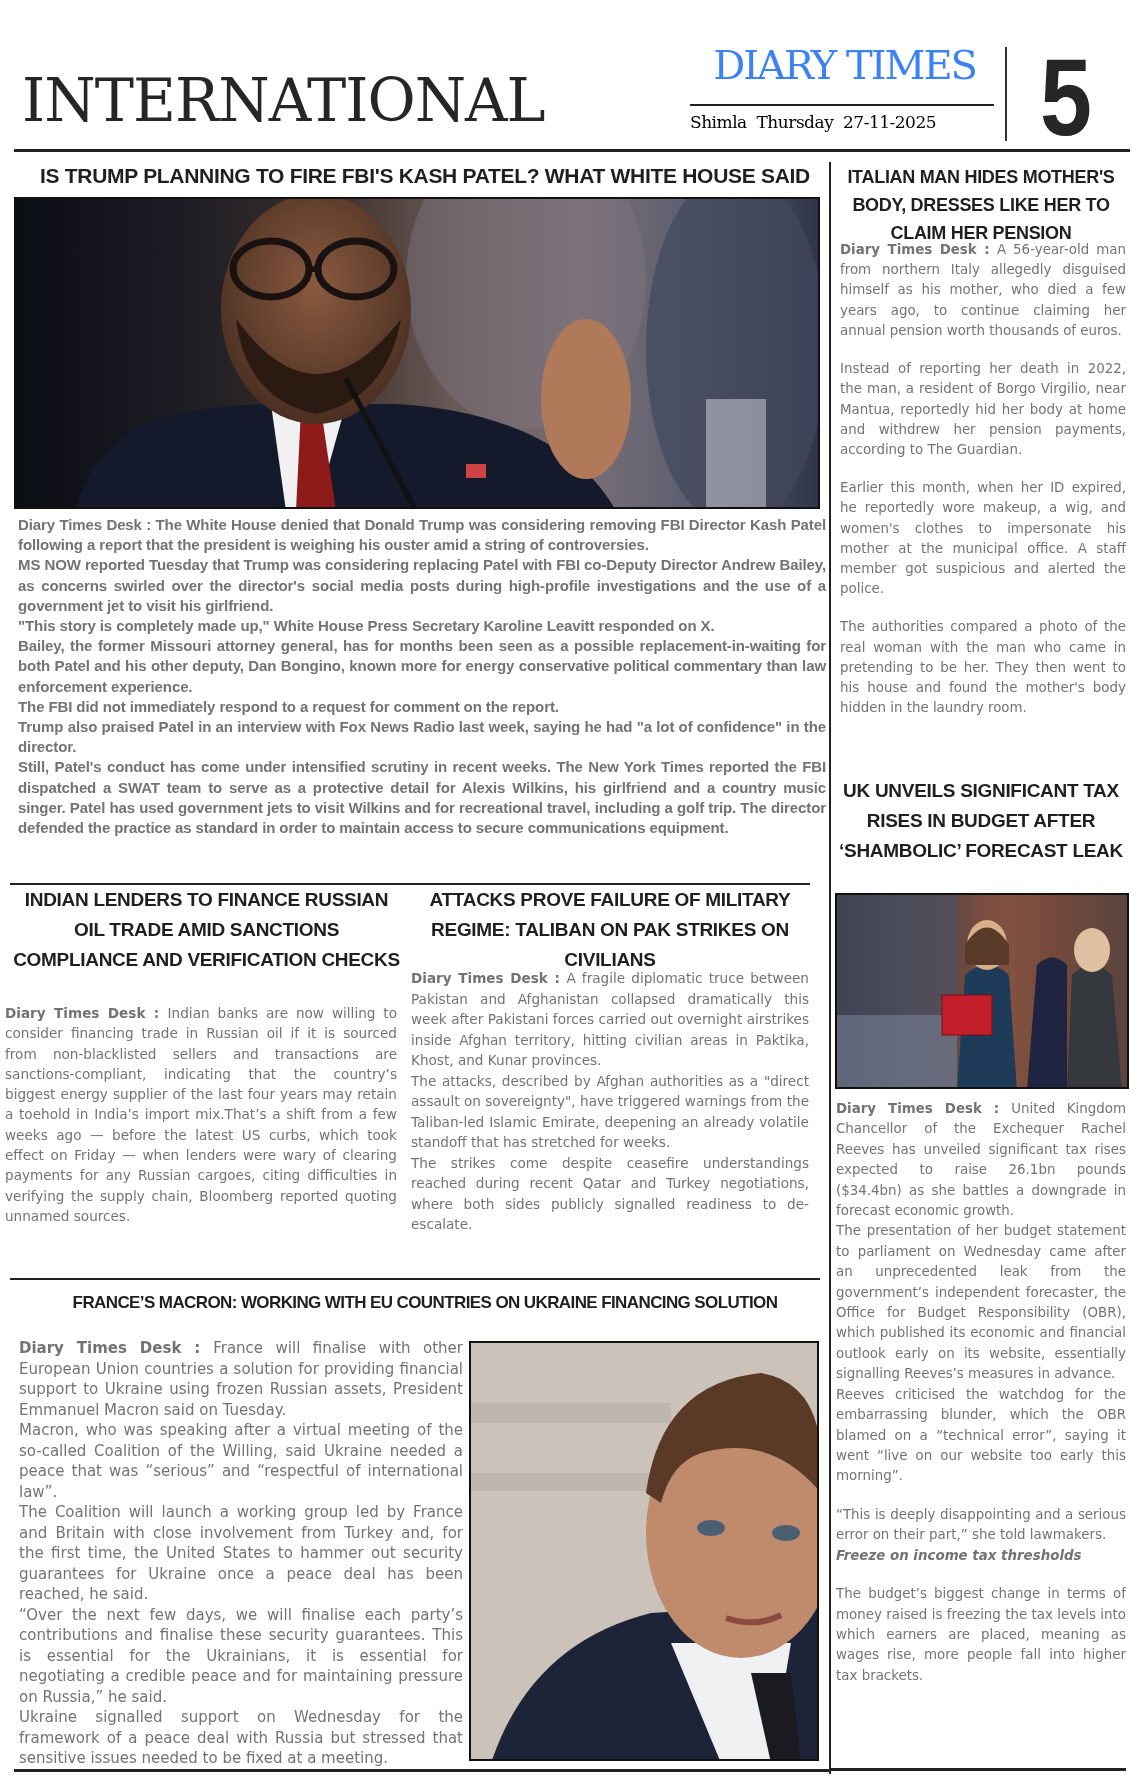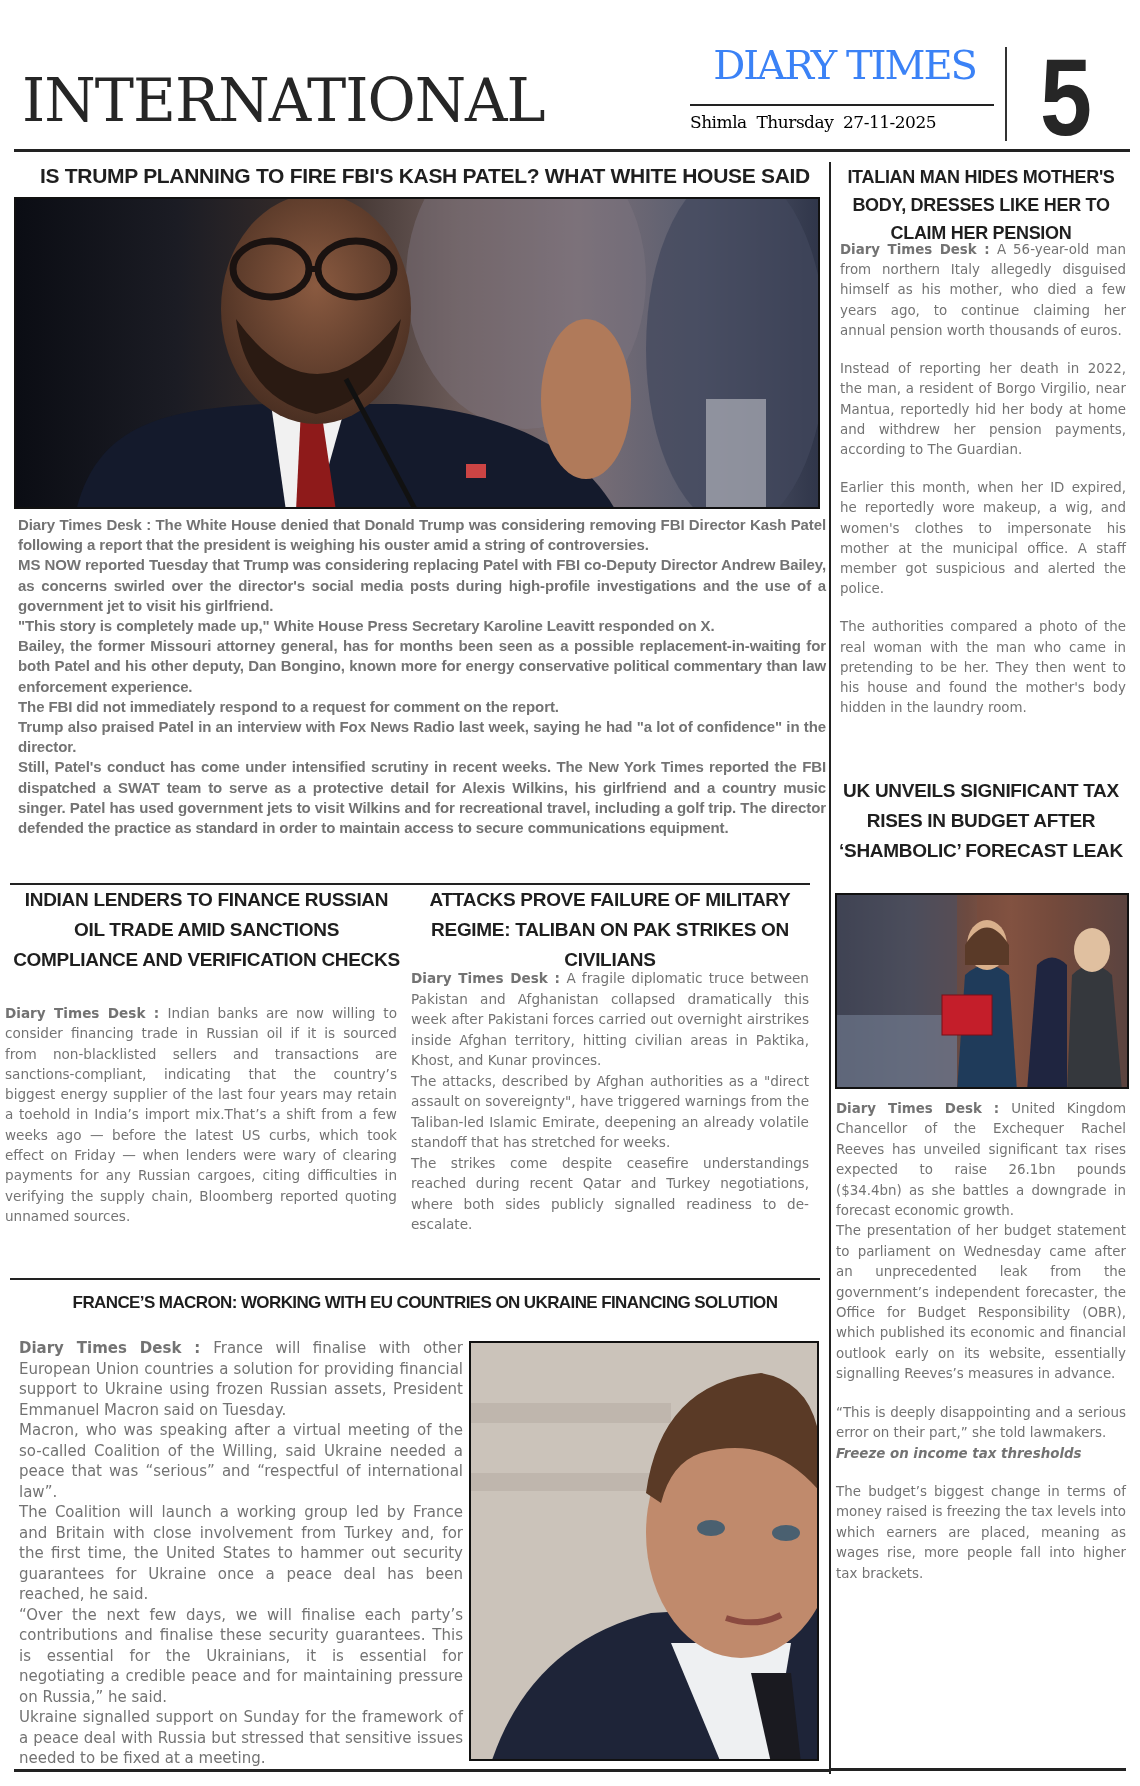--- a/index.html
+++ b/index.html
@@ -161,20 +161,21 @@
       <path d="M128 50 Q150 15 172 50 L172 70 L128 70 Z" fill="#5a3a28"></path>
       <rect x="105" y="100" width="50" height="40" fill="#c41e2a" stroke="#7a0f16"></rect>
       <path d="M230 196 L235 80 Q255 60 275 80 L285 196 Z" fill="#35383d"></path>
       <ellipse cx="255" cy="55" rx="18" ry="22" fill="#e0c0a0"></ellipse>
       <path d="M190 196 L200 70 Q215 55 230 70 L230 196 Z" fill="#1f2540"></path>
     </svg>
   </div>
   <div class="body-text a3-body">
     <p><span class="lead">Diary Times Desk : </span><span>United Kingdom Chancellor of the Exchequer Rachel Reeves has unveiled significant tax rises expected to raise 26.1bn pounds ($34.4bn) as she battles a downgrade in forecast economic growth.</span></p>
     <p>The presentation of her budget statement to parliament on Wednesday came after an unprecedented leak from the government’s independent forecaster, the Office for Budget Responsibility (OBR), which published its economic and financial outlook early on its website, essentially signalling Reeves’s measures in advance.</p>
+    <p>Reeves criticised the watchdog for the embarrassing blunder, which the OBR blamed on a “technical error”, saying it went “live on our website too early this morning”.</p>
     <div class="gap"></div>
     <p>“This is deeply disappointing and a serious error on their part,” she told lawmakers.</p>
     <p class="subhead">Freeze on income tax thresholds</p>
     <div class="gap"></div>
     <p>The budget’s biggest change in terms of money raised is freezing the tax levels into which earners are placed, meaning as wages rise, more people fall into higher tax brackets.</p>
   </div>
 </article>
 
 <div class="rule rule-mid1"></div>
 
@@ -196,21 +197,21 @@
 
 <div class="rule rule-mid2"></div>
 
 <article>
   <h2 class="headline a6-head">FRANCE’S MACRON: WORKING WITH EU COUNTRIES ON UKRAINE FINANCING SOLUTION</h2>
   <div class="body-text a6-body">
     <p><span class="lead">Diary Times Desk : </span><span>France will finalise with other European Union countries a solution for providing financial support to Ukraine using frozen Russian assets, President Emmanuel Macron said on Tuesday.</span></p>
     <p>Macron, who was speaking after a virtual meeting of the so-called Coalition of the Willing, said Ukraine needed a peace that was “serious” and “respectful of international law”.</p>
     <p>The Coalition will launch a working group led by France and Britain with close involvement from Turkey and, for the first time, the United States to hammer out security guarantees for Ukraine once a peace deal has been reached, he said.</p>
     <p>“Over the next few days, we will finalise each party’s contributions and finalise these security guarantees. This is essential for the Ukrainians, it is essential for negotiating a credible peace and for maintaining pressure on Russia,” he said.</p>
-    <p>Ukraine signalled support on Sunday for the framework of a peace deal with Russia but stressed that sensitive issues needed to be fixed at a meeting.</p>
+    <p>Ukraine signalled support on Wednesday for the framework of a peace deal with Russia but stressed that sensitive issues needed to be fixed at a meeting.</p>
   </div>
   <div class="a6-photo" title="Emmanuel Macron close-up portrait">
     <svg width="350" height="420" viewBox="0 0 350 420">
       <rect x="0" y="0" width="350" height="420" fill="#cbc3ba"></rect>
       <rect x="0" y="60" width="200" height="20" fill="#b8aea5" opacity="0.6"></rect>
       <rect x="0" y="130" width="200" height="18" fill="#b8aea5" opacity="0.6"></rect>
       <path d="M20 420 Q60 300 180 270 L350 260 L350 420 Z" fill="#1e2438"></path>
       <path d="M200 300 L250 420 L300 420 L320 300 Z" fill="#eef0f2"></path>
       <ellipse cx="270" cy="190" rx="95" ry="125" fill="#c08a6c"></ellipse>
       <path d="M175 150 Q190 40 290 30 Q350 40 350 120 L350 150 Q300 90 230 110 Q200 120 190 160 Z" fill="#5a3a26"></path>

